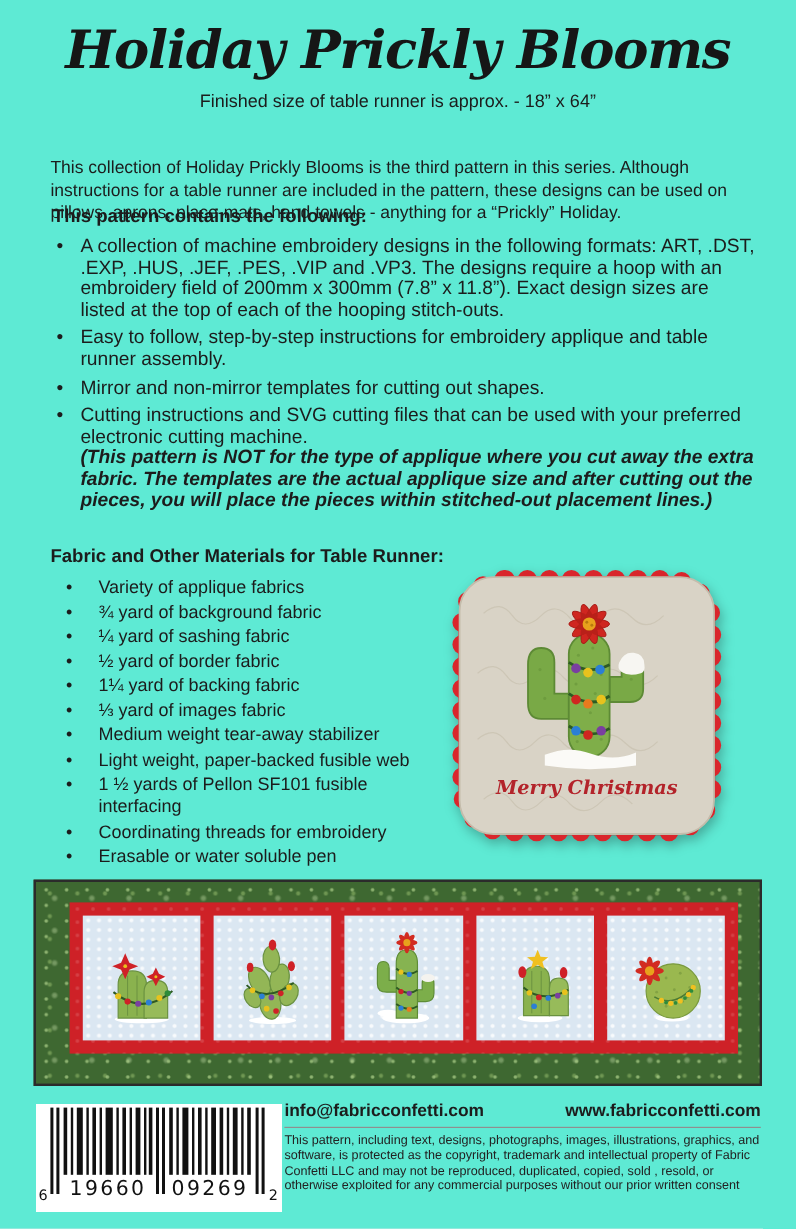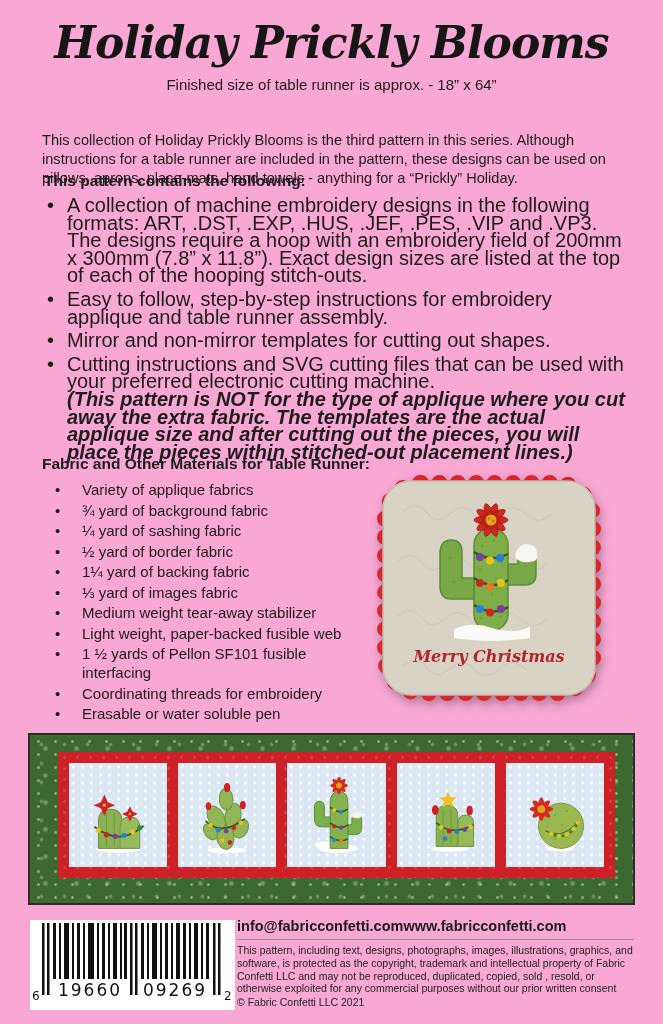--- a/index.html
+++ b/index.html
@@ -1,36 +1,36 @@
 <!DOCTYPE html>
 <html><head>
 <meta charset="utf-8">
 <style>
   html,body{margin:0;padding:0;background:#e9e9e9;}
   .page{
-    position:relative;width:663px;height:1024px;background:#f9a8d4;
+    position:relative;width:663px;height:1024px;background:#5eead4;
     font-family:"Liberation Sans",sans-serif;color:#1c1c1c;overflow:hidden;
     margin:0 auto;
   }
   
   .header{position:absolute;left:0;top:16px;width:663px;text-align:center;}
   .title{
     font-family:"DejaVu Serif",serif;font-style:italic;font-weight:bold;
     font-size:44px;line-height:54px;color:#161616;letter-spacing:-1px;
   }
   .subtitle{font-size:15px;margin-top:6px;color:#1c1c1c;}
   
   .intro{
     position:absolute;left:42px;top:101px;width:584px;
     font-size:14.6px;line-height:19px;margin-top:30px;
   }
   
   .contains{position:absolute;left:44px;top:172px;width:588px;}
   .sec-heading{font-size:15.5px;font-weight:bold;margin:0 0 7px 0;}
-  ul.bullets{list-style:none;margin:0;padding:0;font-size:20px;line-height:17.6px;}
+  ul.bullets{list-style:none;margin:0;padding:0;font-size:16px;line-height:17.6px;}
   ul.bullets > li{position:relative;padding-left:23px;margin-bottom:6px;}
   ul.bullets > li::before{content:"\2022";position:absolute;left:3px;top:0;}
   .bonus-label{font-weight:bold;font-style:italic;}
   .bonus-note{font-style:italic;}
   .bullet-note{font-weight:bold;font-style:italic;}
   
   .materials{position:absolute;left:42px;top:455px;width:330px;}
   ul.mats{list-style:none;margin:0;padding:0;font-size:15px;line-height:19px;width:308px;}
   ul.mats > li{position:relative;padding-left:40px;margin-bottom:1.5px;}
   ul.mats > li::before{content:"\2022";position:absolute;left:13px;top:0;}
@@ -57,21 +57,21 @@
   }
   .block{
     flex:1;background-color:#dbe7f2;
     background-image:radial-gradient(circle, rgba(255,255,255,.8) 1px, transparent 2.2px);
     background-size:9px 8px;
   }
   .block svg{width:100%;height:100%;display:block;}
   
   .barcode{position:absolute;left:30px;top:920px;width:205px;height:90px;}
   .footer-right{position:absolute;left:237px;top:918px;width:397px;}
-  .contact-row{display:flex;font-size:14.5px;font-weight:bold;}
+  .contact-row{display:flex;justify-content:space-between;font-size:14.5px;font-weight:bold;}
   .divider{border:none;border-top:1px solid #8f8f8f;margin:5px 0 4px 0;}
   .copyright{font-size:10.5px;line-height:12.8px;margin:0;color:#222;}
   .copyright2{font-size:10.5px;line-height:12.8px;margin:1px 0 0 0;color:#222;}
   .bc-digit{font-family:"DejaVu Sans",sans-serif;}
 </style>
 </head>
 <body>
 
 <div class="page">
 
@@ -387,16 +387,15 @@
     </svg>
   </div>
 
   <div class="footer-right">
     <div class="contact-row">
       <span>info@fabricconfetti.com</span>
       <span>www.fabricconfetti.com</span>
     </div>
     <hr class="divider">
     <p class="copyright">This pattern, including text, designs, photographs, images, illustrations, graphics, and software, is protected as the copyright, trademark and intellectual property of Fabric Confetti LLC and may not be reproduced, duplicated, copied, sold , resold, or otherwise exploited for any commercial purposes without our prior written consent</p>
-    <p class="copyright2">© Fabric Confetti LLC 2021</p>
   </div>
 
 </div>
 
 </body></html>

